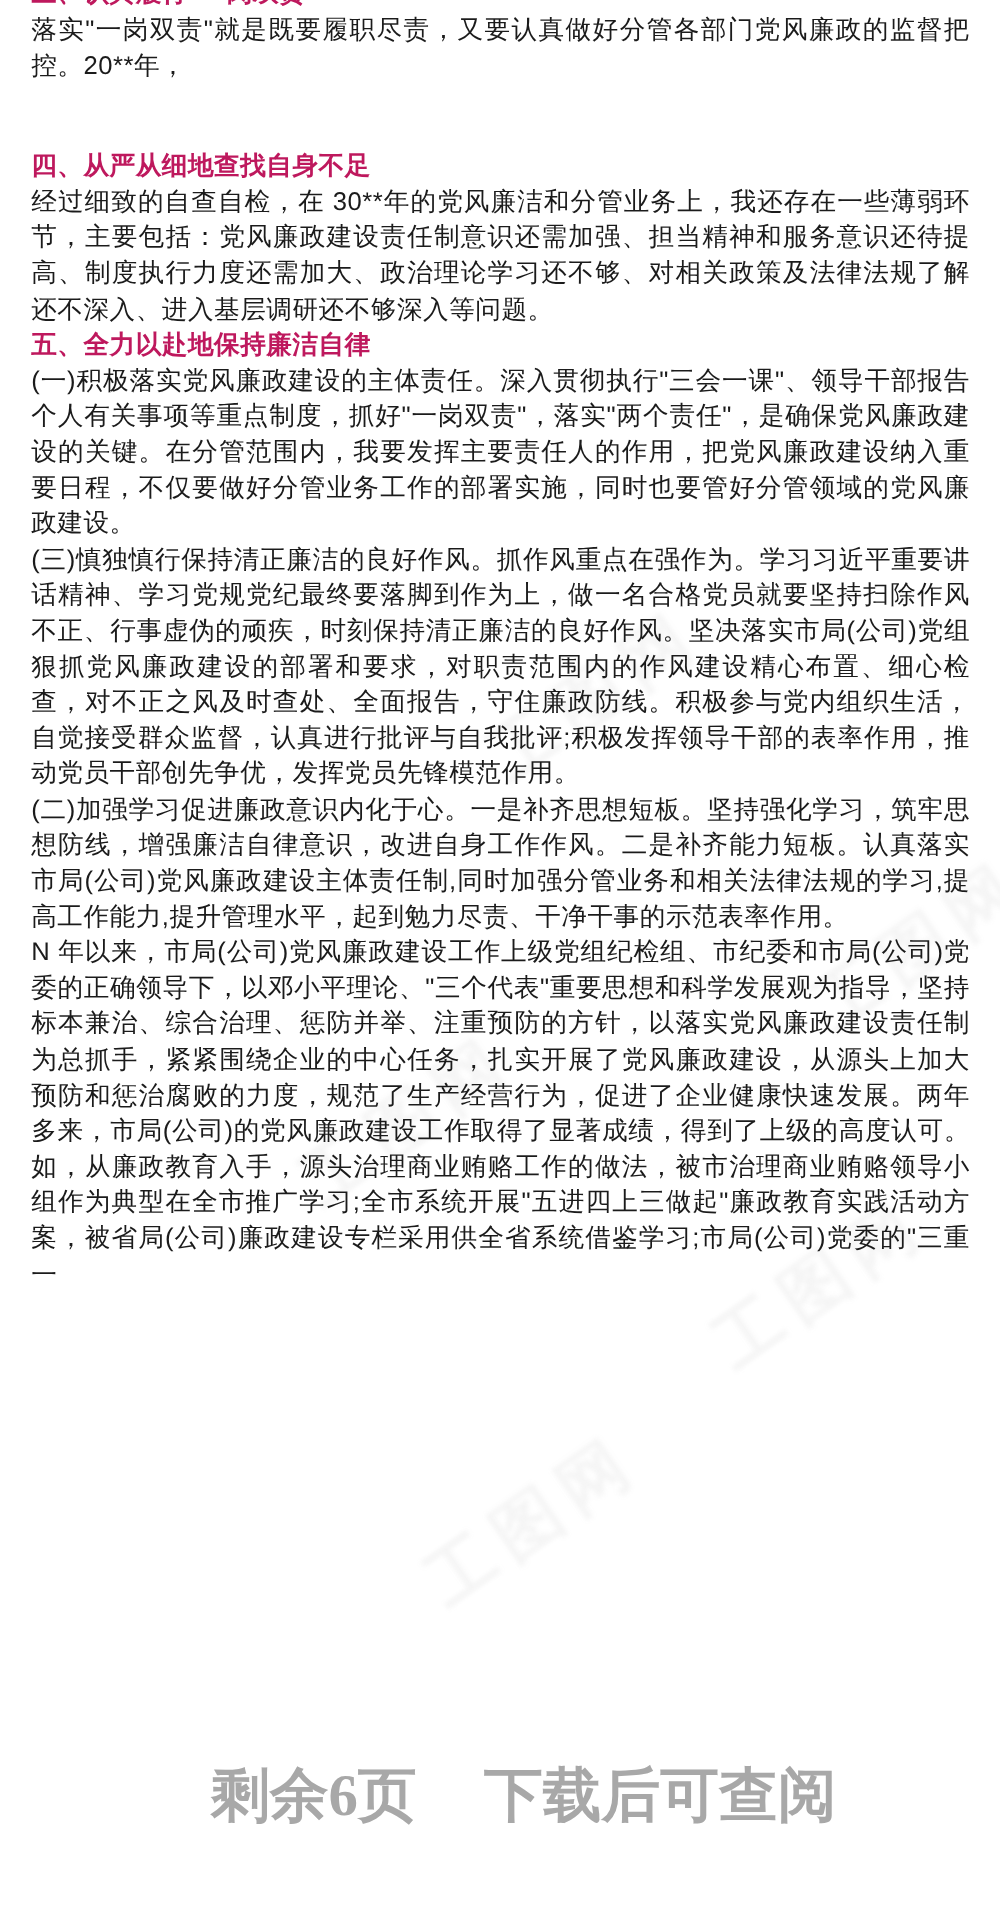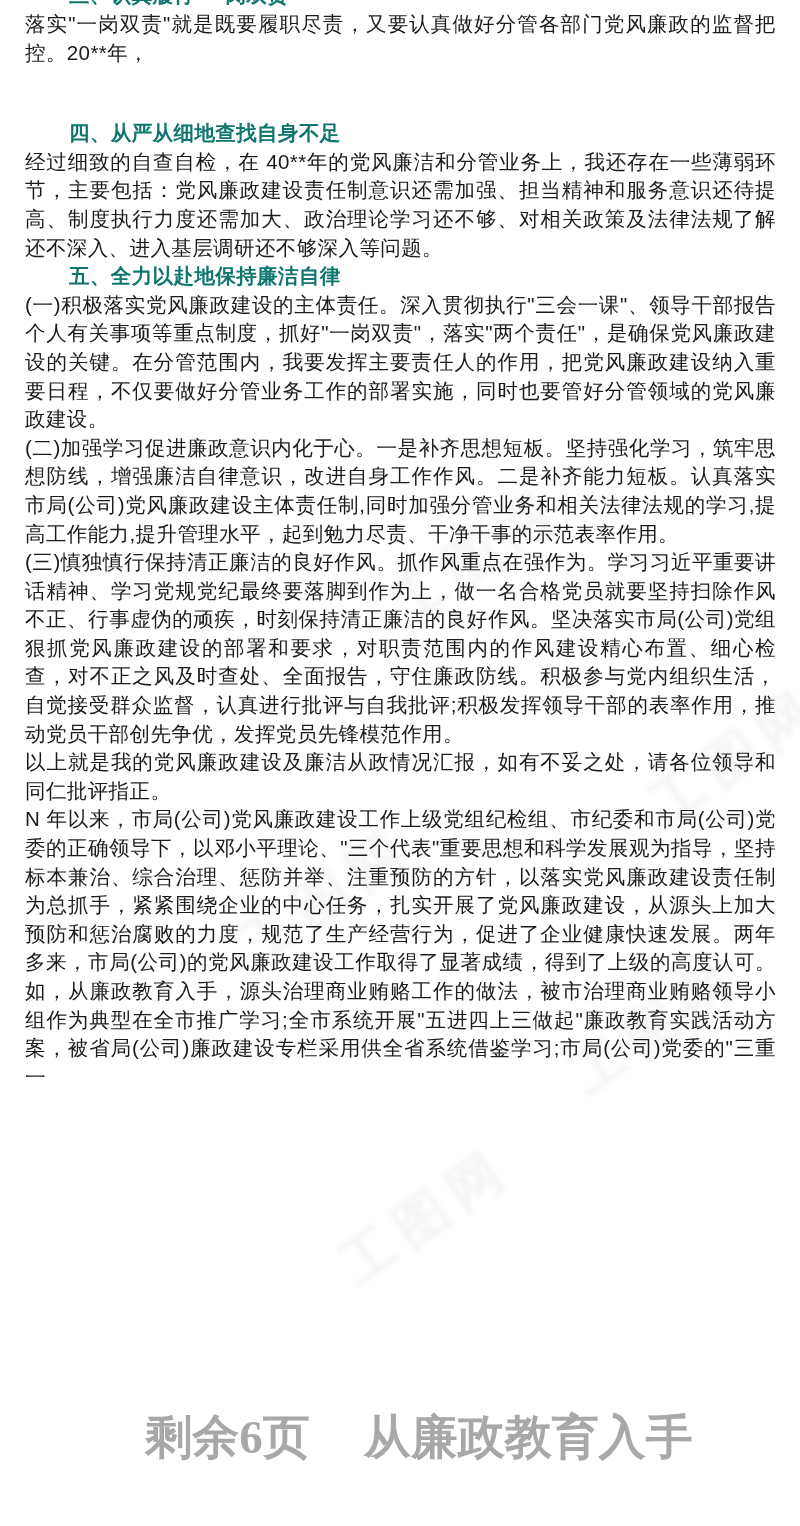--- a/index.html
+++ b/index.html
@@ -22,21 +22,21 @@
     width:751px;
   }
   .para, .heading {
     font-size:20.5px;
     line-height:28.6px;
     text-align:justify;
     letter-spacing:0.4px;
     word-break:break-all;
     color:#1b1b1b;
   }
-  .heading { font-weight:bold; color:#0f766e;margin-left:44px; }
+  .heading { font-weight:bold; color:#be185d; }
   
   .clip-wrap {
     height:10px;
     overflow:hidden;
   }
   .clip-wrap .heading { transform:translateY(-19px); }
   .intro { margin-bottom:52px; }
   .watermark {
     position:absolute;
     font-size:54px;
@@ -76,28 +76,27 @@
       <div class="watermark" style="left: 330px; top: 1180px; color: rgba(110, 110, 110, 0.07);">工图网</div>
     </div>
 
   <div class="doc-body">
     <div class="clip-wrap">
       <div class="heading">三、认真履行"一岗双责"</div>
     </div>
     <div class="para intro">落实"一岗双责"就是既要履职尽责，又要认真做好分管各部门党风廉政的监督把控。20**年，</div>
     <div id="blocks">
         <div class="heading">四、从严从细地查找自身不足</div>
-        <div class="para">经过细致的自查自检，在 40**年的党风廉洁和分管业务上，我还存在一些薄弱环节，主要包括：党风廉政建设责任制意识还需加强、担当精神和服务意识还待提高、制度执行力度还需加大、政治理论学习还不够、对相关政策及法律法规了解还不深入、进入基层调研还不够深入等问题。</div>
+        <div class="para">经过细致的自查自检，在 30**年的党风廉洁和分管业务上，我还存在一些薄弱环节，主要包括：党风廉政建设责任制意识还需加强、担当精神和服务意识还待提高、制度执行力度还需加大、政治理论学习还不够、对相关政策及法律法规了解还不深入、进入基层调研还不够深入等问题。</div>
         <div class="heading">五、全力以赴地保持廉洁自律</div>
         <div class="para">(一)积极落实党风廉政建设的主体责任。深入贯彻执行"三会一课"、领导干部报告个人有关事项等重点制度，抓好"一岗双责"，落实"两个责任"，是确保党风廉政建设的关键。在分管范围内，我要发挥主要责任人的作用，把党风廉政建设纳入重要日程，不仅要做好分管业务工作的部署实施，同时也要管好分管领域的党风廉政建设。</div>
+        <div class="para">(三)慎独慎行保持清正廉洁的良好作风。抓作风重点在强作为。学习习近平重要讲话精神、学习党规党纪最终要落脚到作为上，做一名合格党员就要坚持扫除作风不正、行事虚伪的顽疾，时刻保持清正廉洁的良好作风。坚决落实市局(公司)党组狠抓党风廉政建设的部署和要求，对职责范围内的作风建设精心布置、细心检查，对不正之风及时查处、全面报告，守住廉政防线。积极参与党内组织生活，自觉接受群众监督，认真进行批评与自我批评;积极发挥领导干部的表率作用，推动党员干部创先争优，发挥党员先锋模范作用。</div>
         <div class="para">(二)加强学习促进廉政意识内化于心。一是补齐思想短板。坚持强化学习，筑牢思想防线，增强廉洁自律意识，改进自身工作作风。二是补齐能力短板。认真落实市局(公司)党风廉政建设主体责任制,同时加强分管业务和相关法律法规的学习,提高工作能力,提升管理水平，起到勉力尽责、干净干事的示范表率作用。</div>
-        <div class="para">(三)慎独慎行保持清正廉洁的良好作风。抓作风重点在强作为。学习习近平重要讲话精神、学习党规党纪最终要落脚到作为上，做一名合格党员就要坚持扫除作风不正、行事虚伪的顽疾，时刻保持清正廉洁的良好作风。坚决落实市局(公司)党组狠抓党风廉政建设的部署和要求，对职责范围内的作风建设精心布置、细心检查，对不正之风及时查处、全面报告，守住廉政防线。积极参与党内组织生活，自觉接受群众监督，认真进行批评与自我批评;积极发挥领导干部的表率作用，推动党员干部创先争优，发挥党员先锋模范作用。</div>
-        <div class="para">以上就是我的党风廉政建设及廉洁从政情况汇报，如有不妥之处，请各位领导和同仁批评指正。</div>
         <div class="para">N 年以来，市局(公司)党风廉政建设工作上级党组纪检组、市纪委和市局(公司)党委的正确领导下，以邓小平理论、"三个代表"重要思想和科学发展观为指导，坚持标本兼治、综合治理、惩防并举、注重预防的方针，以落实党风廉政建设责任制为总抓手，紧紧围绕企业的中心任务，扎实开展了党风廉政建设，从源头上加大预防和惩治腐败的力度，规范了生产经营行为，促进了企业健康快速发展。两年多来，市局(公司)的党风廉政建设工作取得了显著成绩，得到了上级的高度认可。如，从廉政教育入手，源头治理商业贿赂工作的做法，被市治理商业贿赂领导小组作为典型在全市推广学习;全市系统开展"五进四上三做起"廉政教育实践活动方案，被省局(公司)廉政建设专栏采用供全省系统借鉴学习;市局(公司)党委的"三重一</div>
       </div>
   </div>
 
   <div class="footer-banner" style="color: rgb(168, 168, 168);">
     <span>剩余6页</span>
-    <span>从廉政教育入手</span>
+    <span>下载后可查阅</span>
   </div>
 
 </div>
 
 </body></html>

